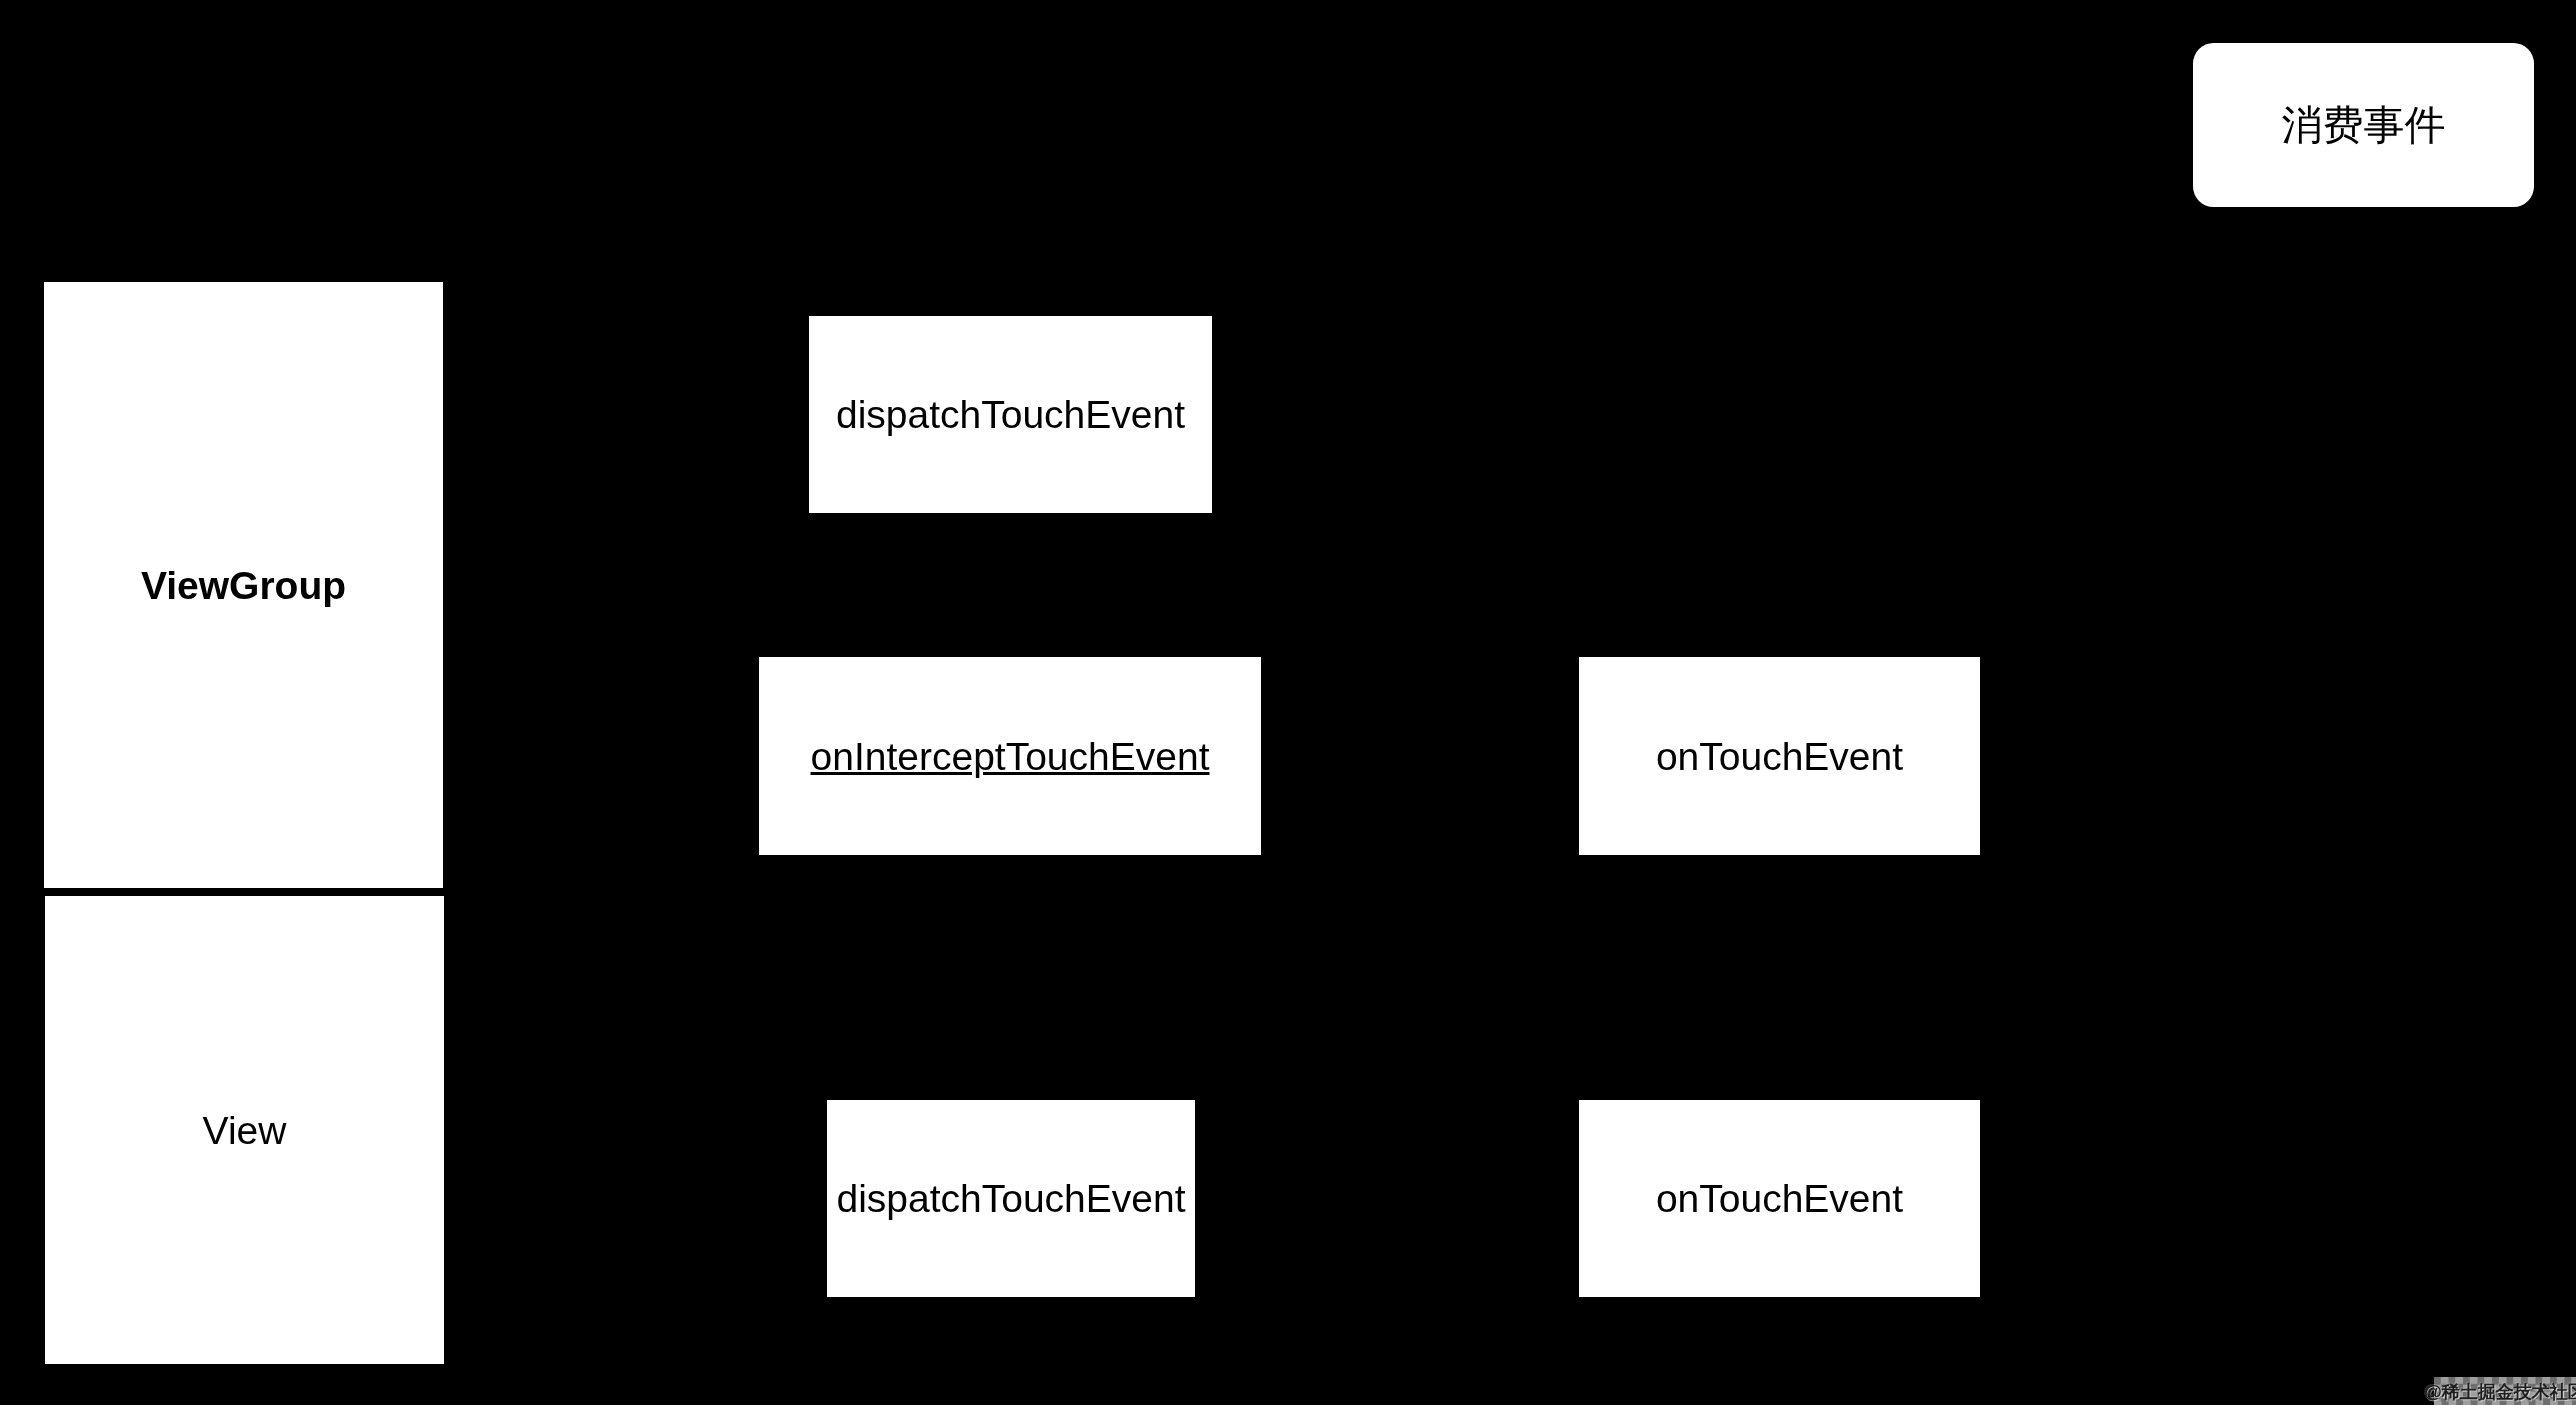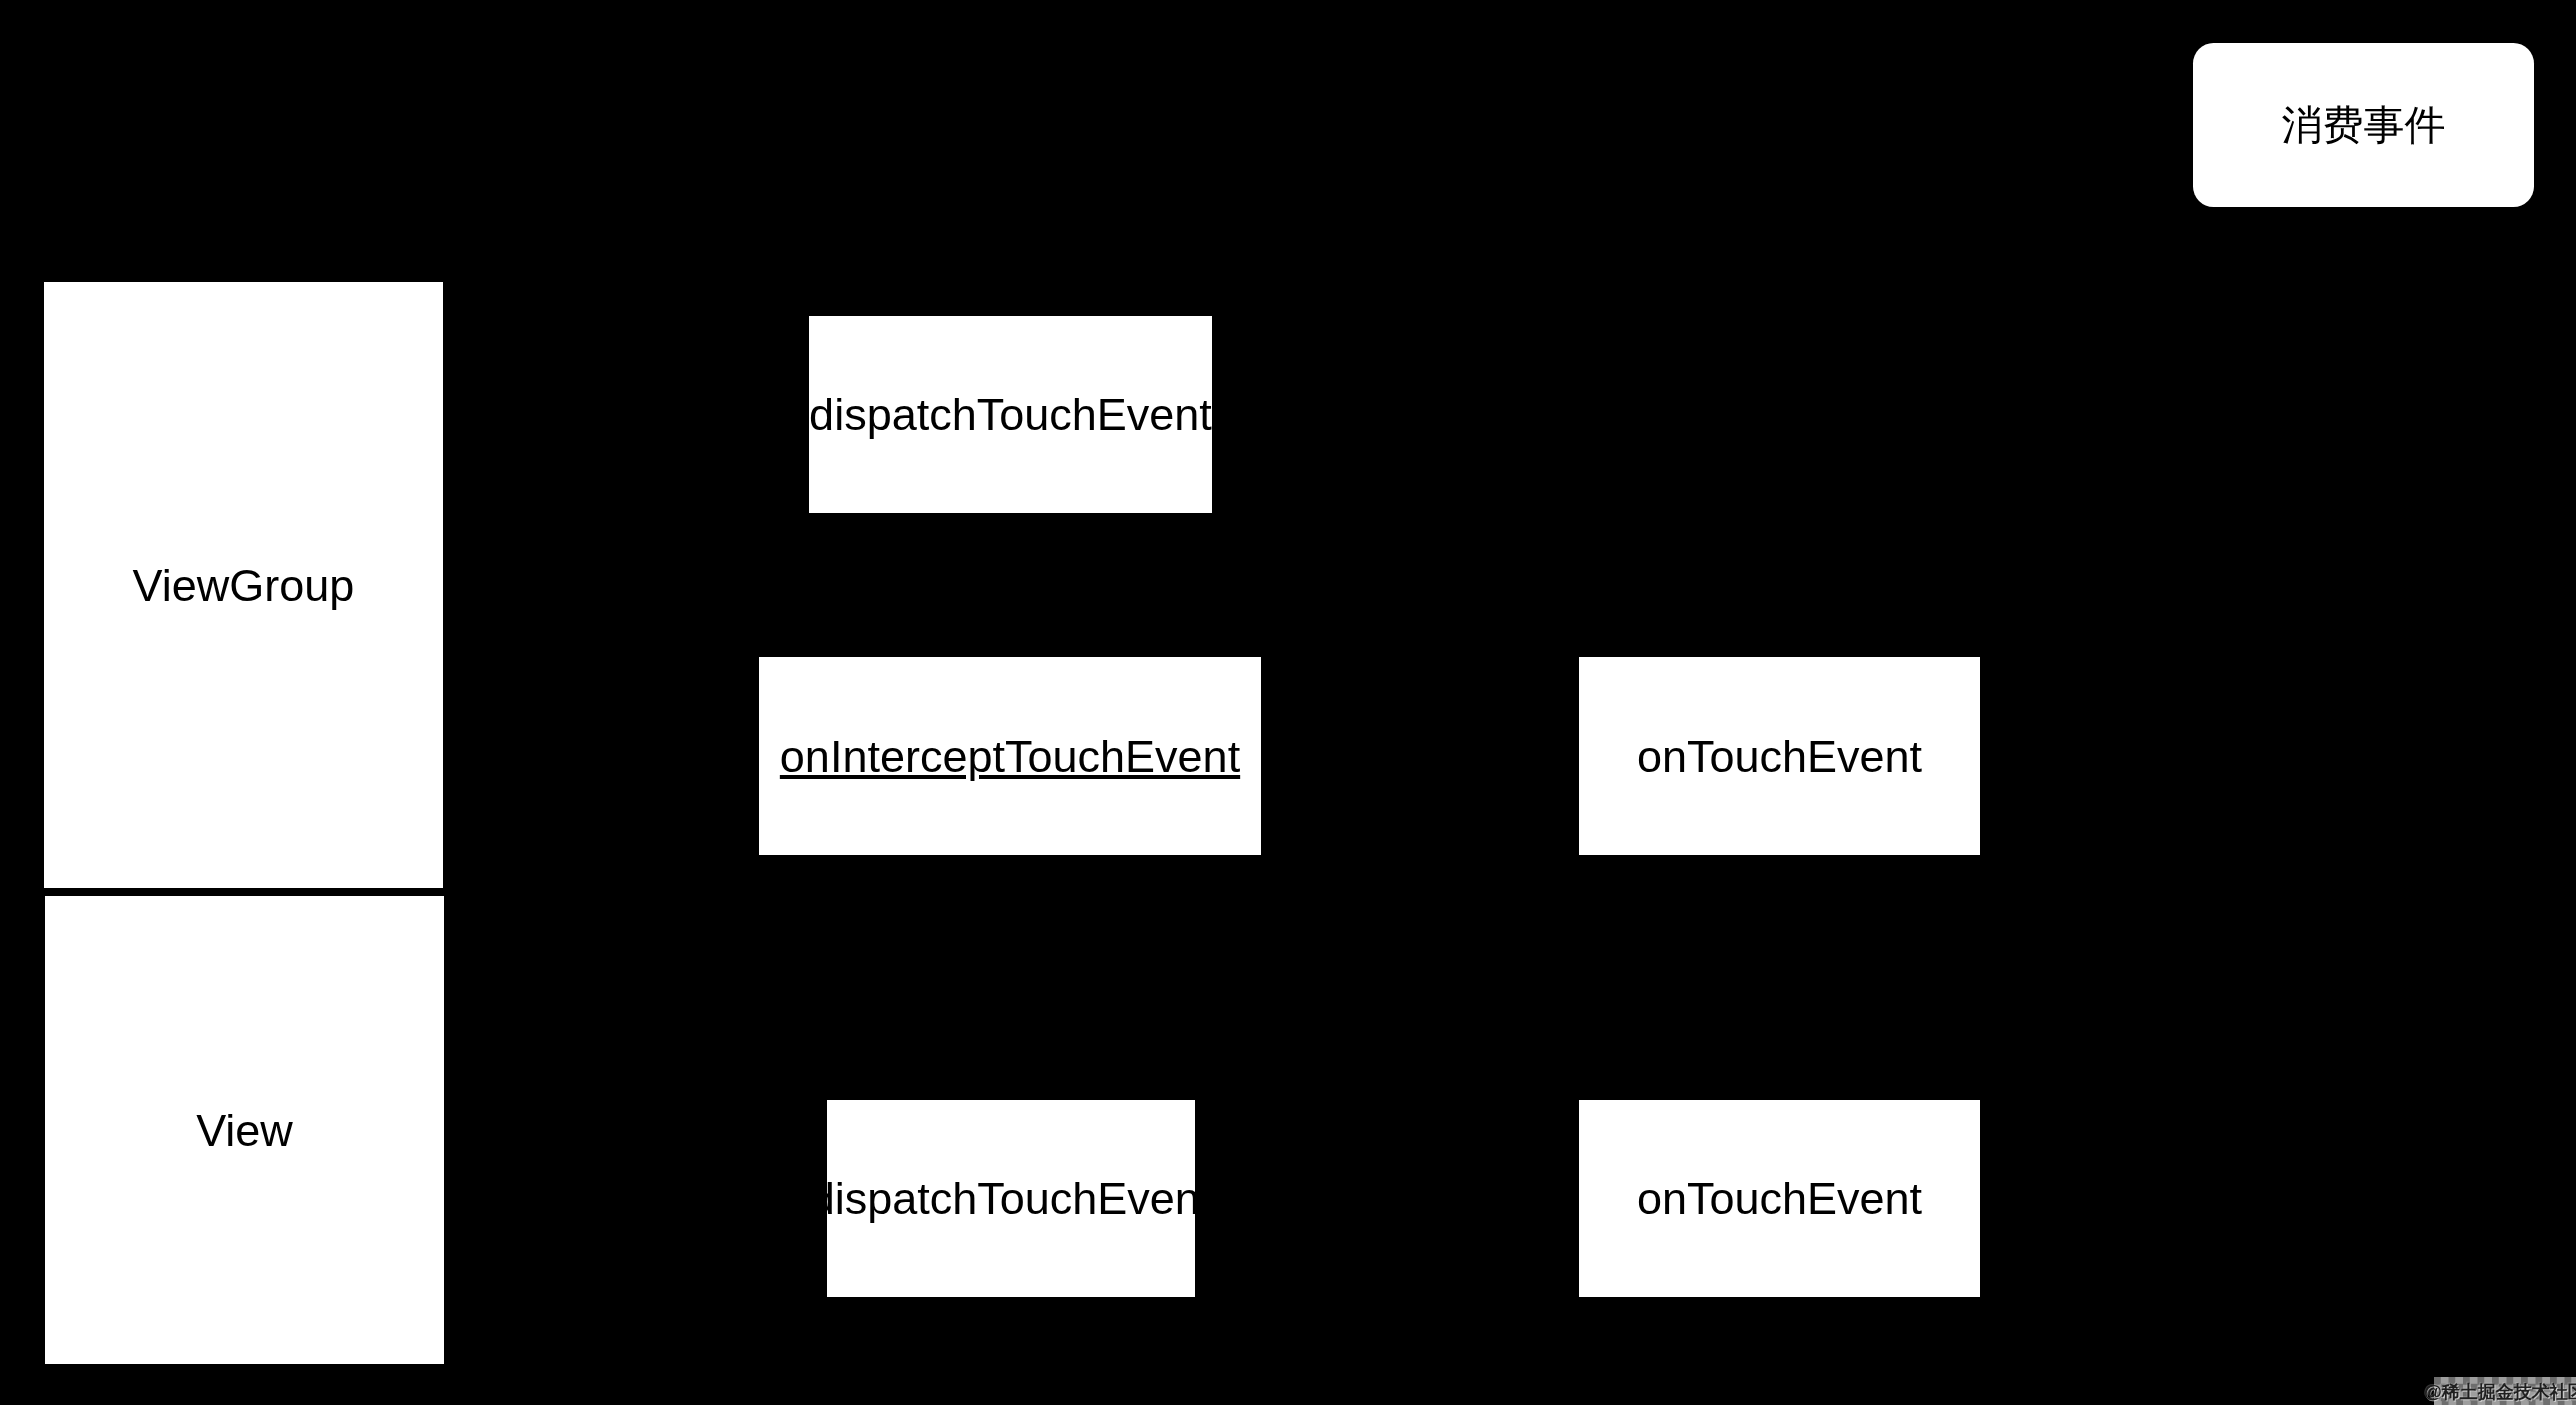--- a/index.html
+++ b/index.html
@@ -16,30 +16,30 @@
     font-family: "Liberation Sans", "DejaVu Sans", sans-serif;
   }
   .node {
     position: absolute;
     background: #ffffff;
     color: #000000;
     display: flex;
     align-items: center;
     justify-content: center;
     white-space: nowrap;
-    font-size: 45px;
+    font-size: 39px;
     line-height: 1;
   }
   .node-rounded {
     border-radius: 20.5px;
     font-size: 41px;
   }
   
   #node-consume       { left: 2193px; top: 43px;   width: 341px; height: 164px; justify-content: center; }
-  #node-viewgroup     { left: 44px;   top: 282px;  width: 399px; height: 606px; }
+  #node-viewgroup     { left: 44px;   top: 282px;  width: 399px; height: 606px; font-weight: bold; }
   #node-view          { left: 45px;   top: 896px; width: 399px; height: 468px; }
   #node-vg-dispatch   { left: 809px;  top: 316px;  width: 403px; height: 197px; }
   #node-vg-intercept  { left: 759px;  top: 657px;  width: 502px; height: 198px; text-decoration: underline; }
   #node-vg-ontouch    { left: 1579px; top: 657px;  width: 401px; height: 198px; }
   #node-view-dispatch { left: 827px;  top: 1100px; width: 368px; height: 197px; }
   #node-view-ontouch  { left: 1579px; top: 1100px; width: 401px; height: 197px; }
 
   .watermark {
     position: absolute;
     left: 2434px;

